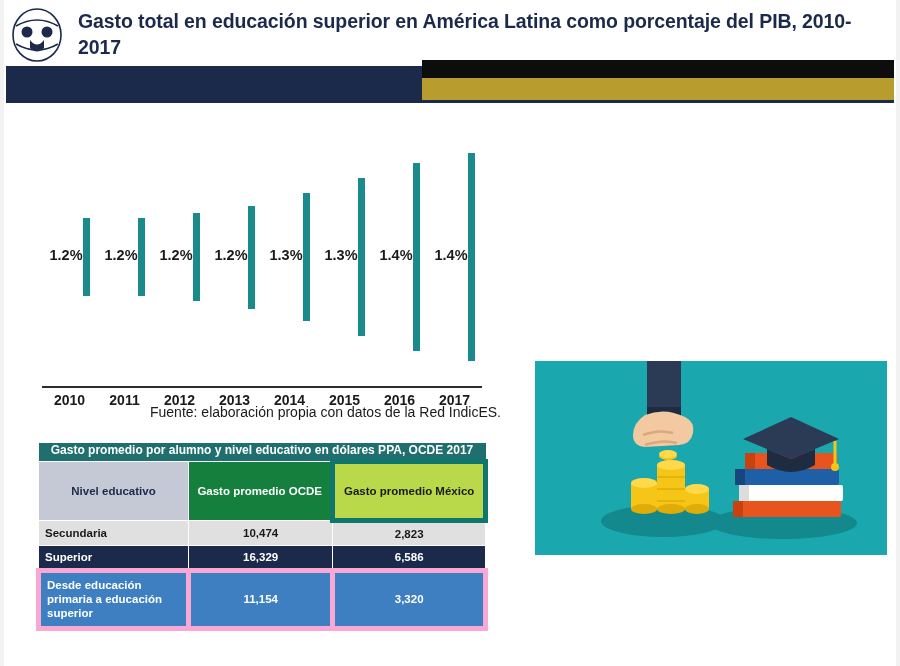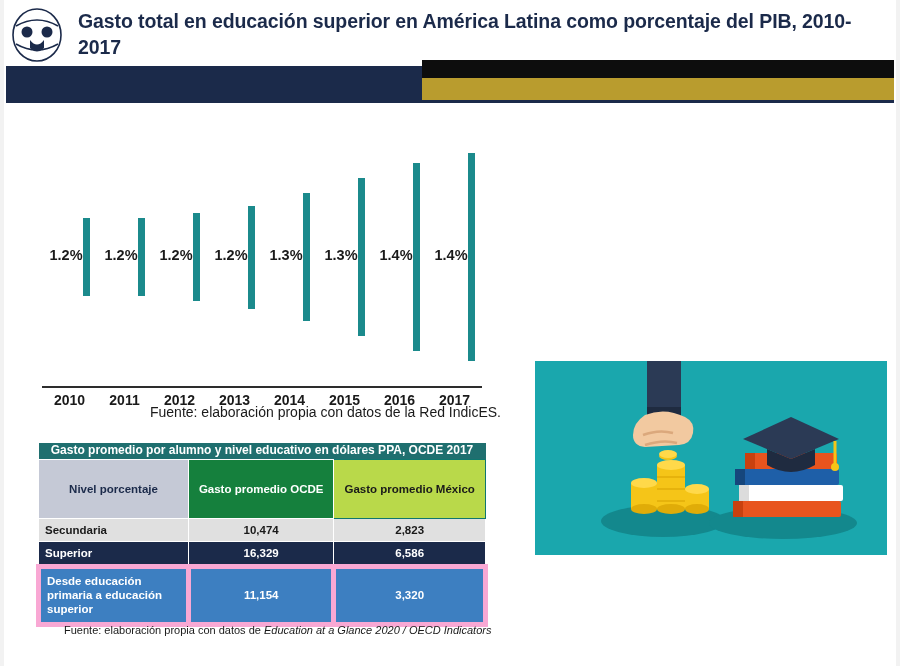--- a/index.html
+++ b/index.html
@@ -106,21 +106,21 @@
   }
   .tbl-title {
     background: #1f6f6f; color: #ffffff; font-weight: bold;
     text-align: center; padding: 0 6px; font-size: 12px; line-height: 1.3;
   }
   .hdr-nivel { background: #c5c9d6; color: #1b2a4a; font-weight: bold;
     text-align: center; padding: 7px 4px; border: 1px solid #ffffff; }
   .hdr-ocde { background: #15803d; color: #ffffff; font-weight: bold;
     text-align: center; padding: 23px 4px; border: 1px solid #ffffff; }
   .hdr-mex { background: #b9d94a; color: #1a1a1a; font-weight: bold;
-    text-align: center; padding: 7px 4px; border: 1px solid #0f766e; }
+    text-align: center; padding: 7px 4px; border: 5px solid #0f766e; }
   td.rowlabel { padding: 5px 6px; font-weight: bold; }
   td.num { text-align: center; padding: 5px 6px; font-weight: bold; }
   tr.r-light td { background: #efefef; color: #1a1a1a; border: 1px solid #ffffff; }
   tr.r-mid td { background: #e0e0e0; color: #1a1a1a; border: 1px solid #ffffff; }
   tr.r-dark td { background: #1b2a4a; color: #ffffff; border: 1px solid #ffffff; }
   tr.r-blue td { background: #3d7fc1; color: #ffffff; border: 5px solid #f9a8d4;
     line-height: 1.25; }
   .tbl-source {
     position: absolute; left: 64px; top: 624px; width: 430px;
     font-size: 11px; color: #1a1a1a;
@@ -263,21 +263,21 @@
     </svg>
   </div>
 
   <div class="table-wrap">
     <table class="gasto">
       <thead>
         <tr>
           <th class="tbl-title" colspan="3">Gasto promedio por alumno y nivel educativo en dólares PPA, OCDE 2017</th>
         </tr>
         <tr>
-          <th class="hdr-nivel">Nivel porcentaje</th>
+          <th class="hdr-nivel">Nivel educativo</th>
           <th class="hdr-ocde">Gasto promedio OCDE</th>
           <th class="hdr-mex">Gasto promedio México</th>
         </tr>
       </thead>
       <tbody>
         <tr class="r-mid">
           <td class="rowlabel">Secundaria</td>
           <td class="num">10,474</td>
           <td class="num">2,823</td>
         </tr>
@@ -288,18 +288,15 @@
         </tr>
         <tr class="r-blue">
           <td class="rowlabel" style="width:150px">Desde educación primaria a educación superior</td>
           <td class="num">11,154</td>
           <td class="num">3,320</td>
         </tr>
       </tbody>
     </table>
   </div>
 
-  <div class="tbl-source">
-    <span>Fuente: elaboración propia con datos de </span><i>Education at a Glance 2020 / OECD Indicators</i>
-  </div>
 
   <div class="chrome-edge"></div>
 </div>
 
 </body></html>

